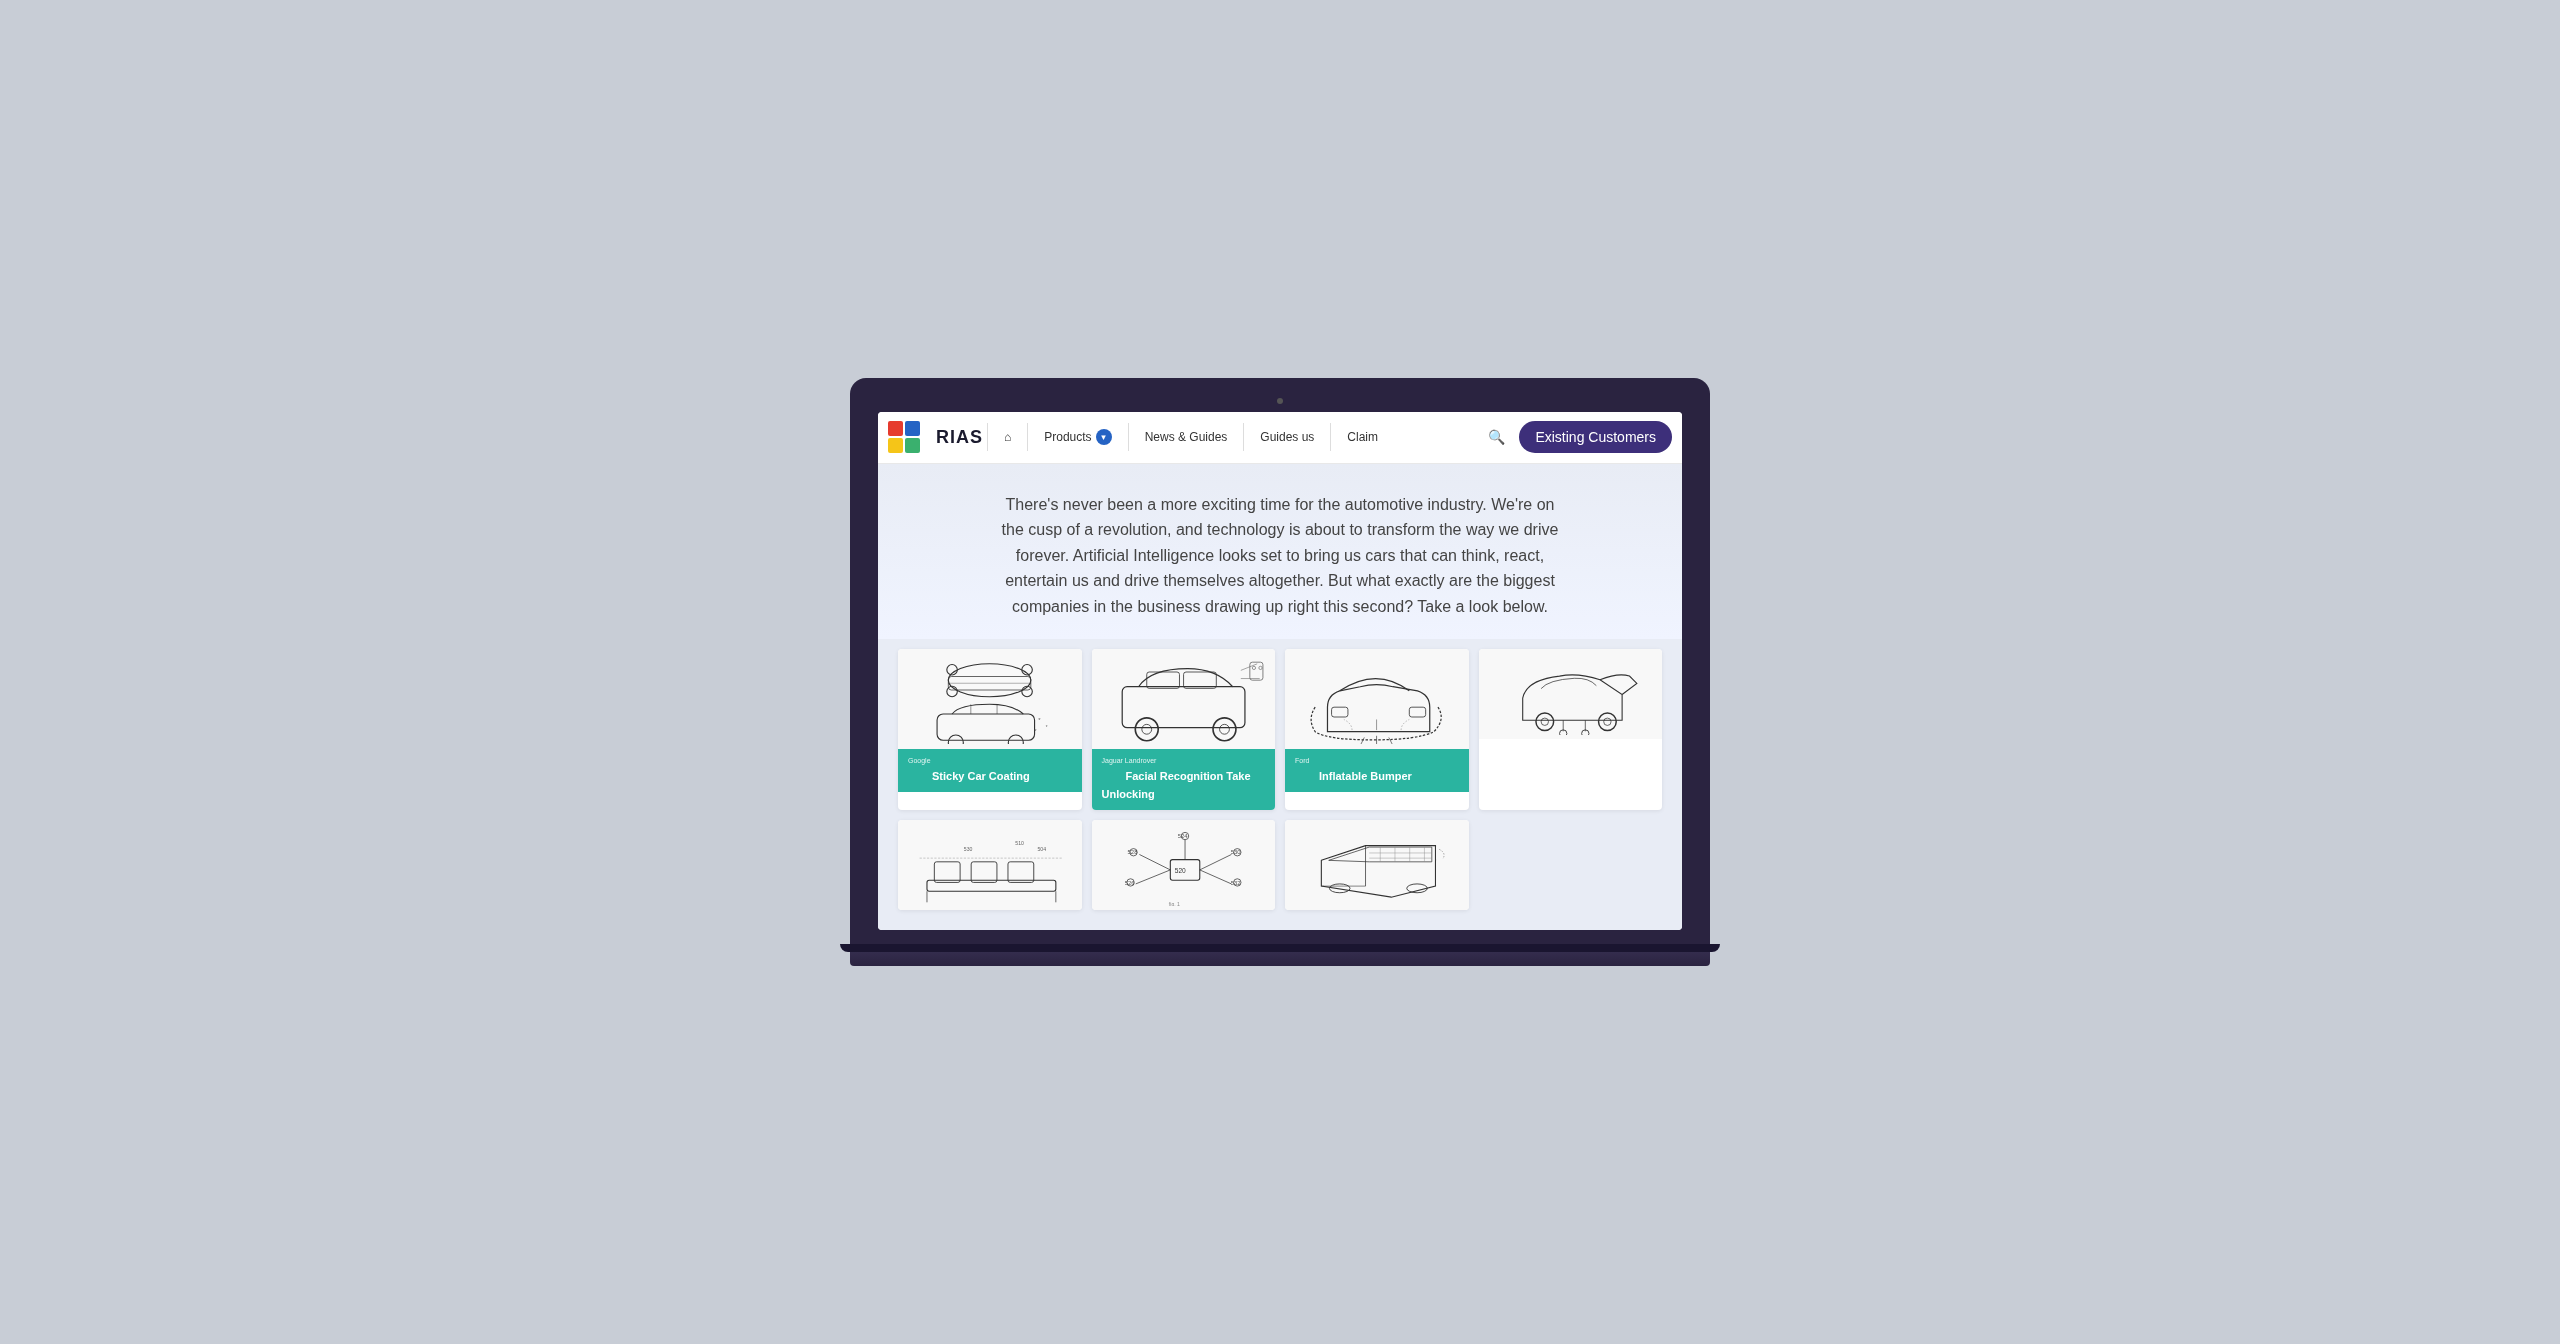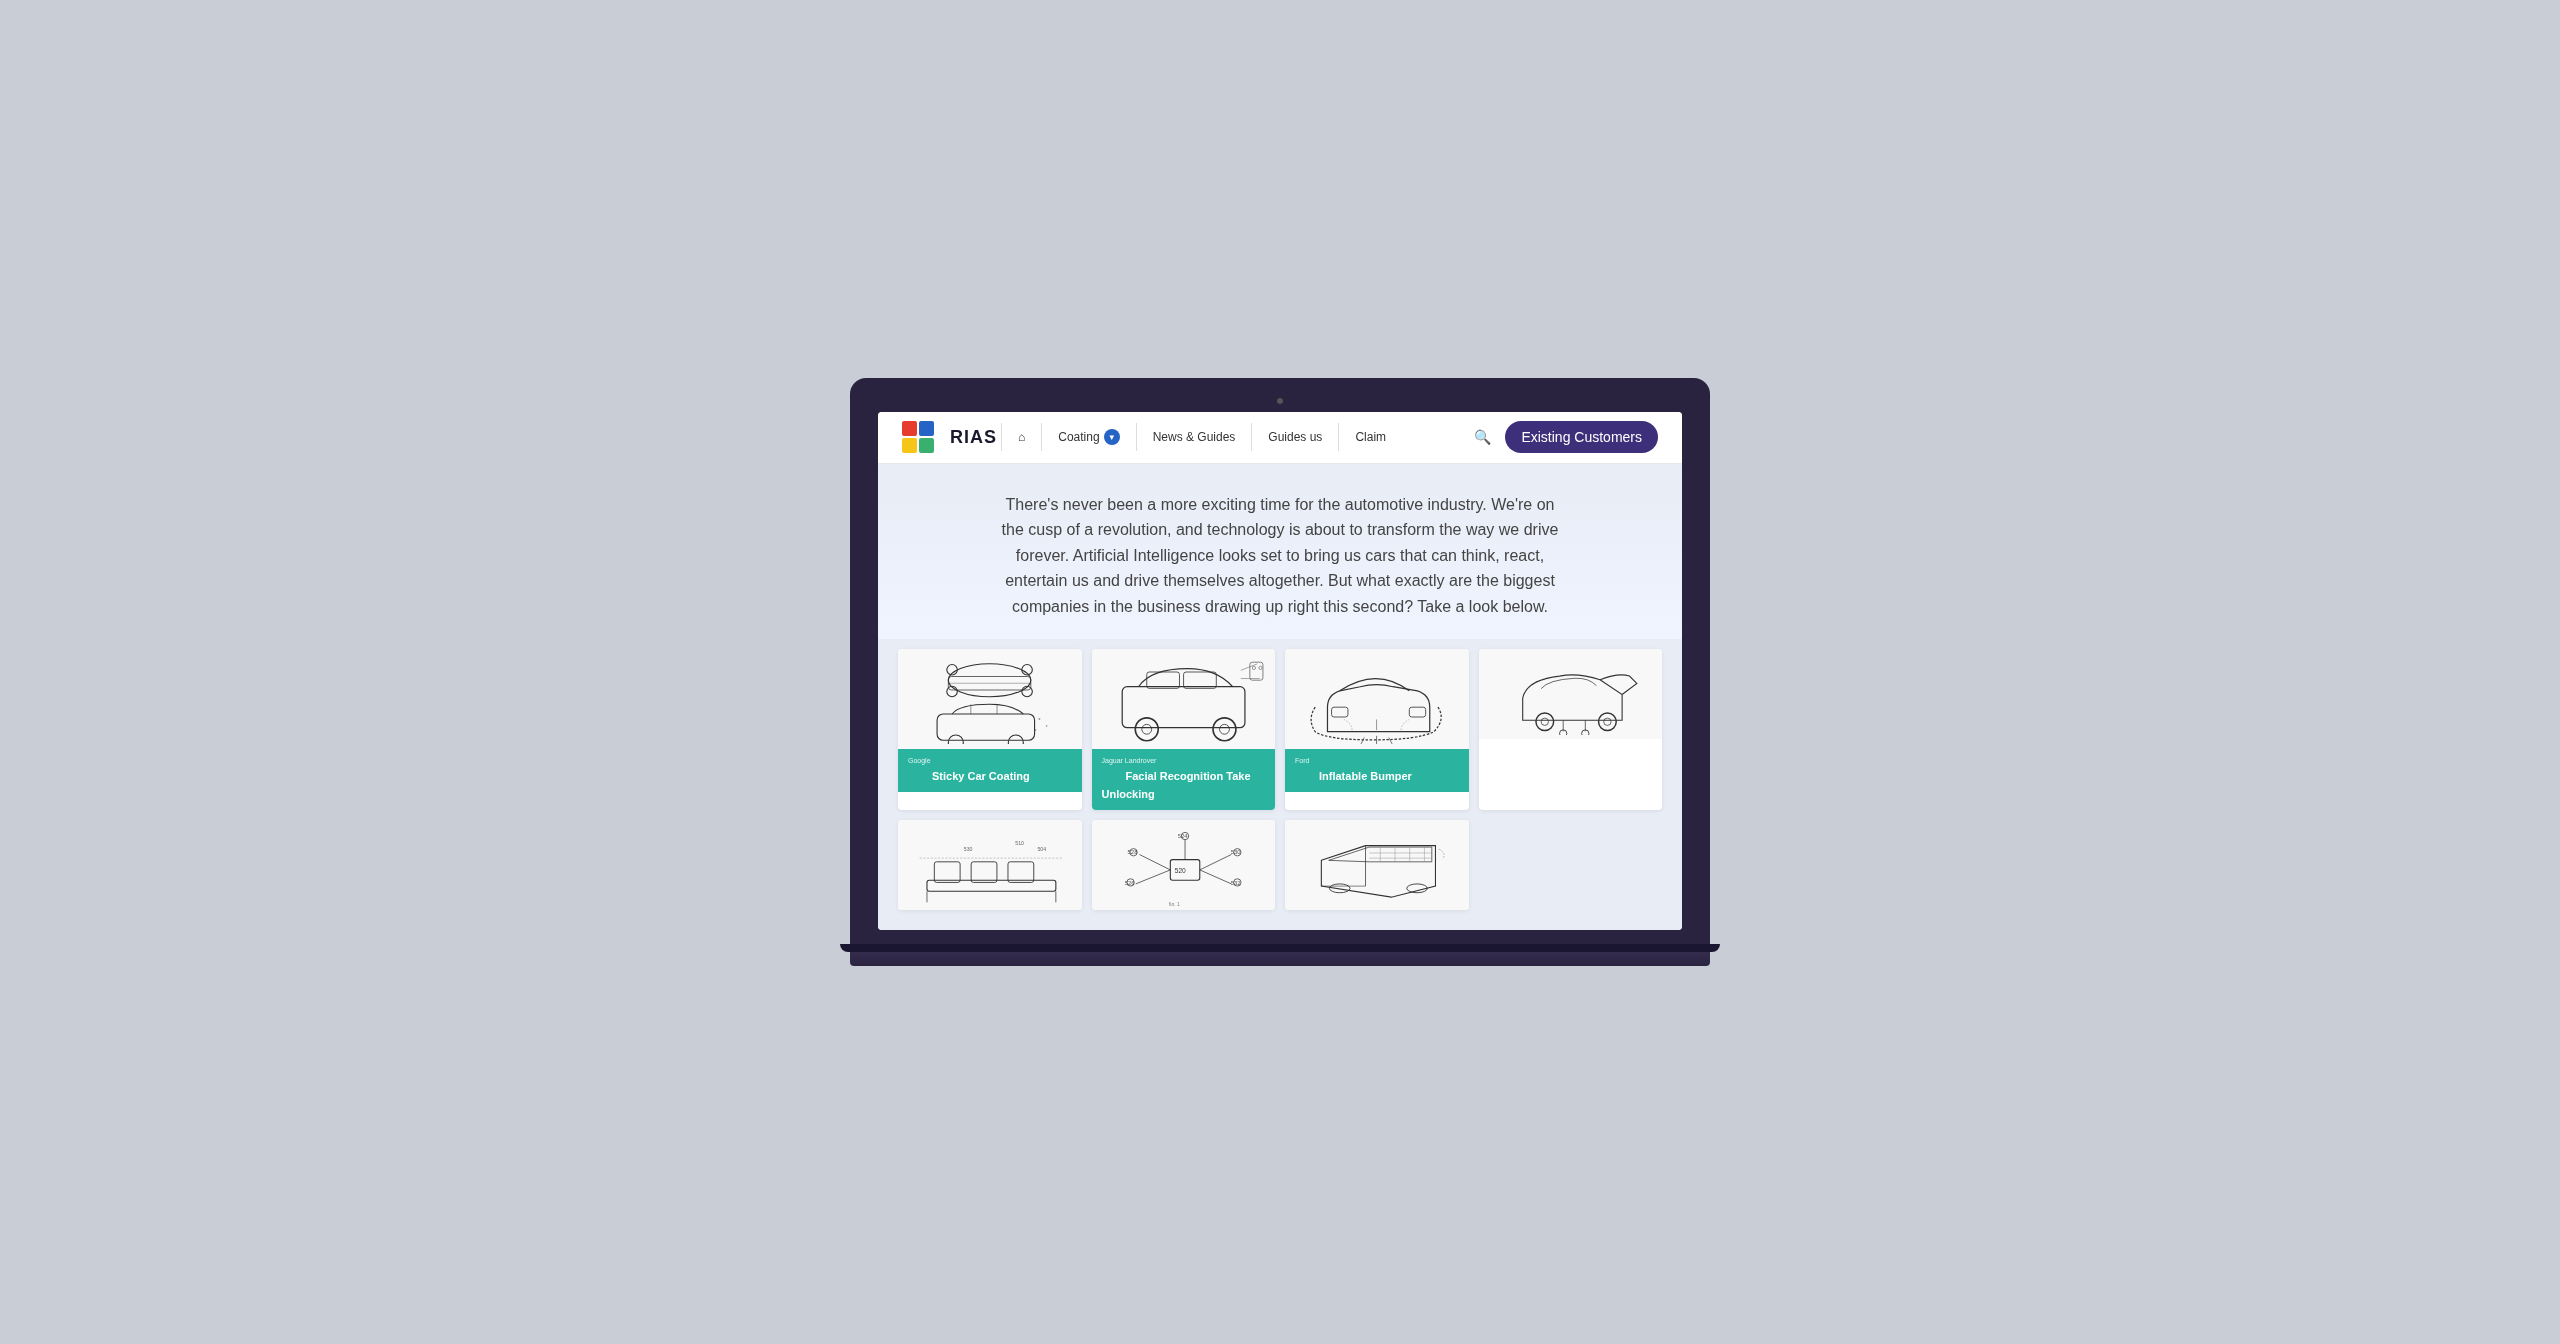--- a/index.html
+++ b/index.html
@@ -53,21 +53,21 @@
       background: #1a1530;
       border-radius: 0 0 12px 12px;
       margin: 0 -10px;
     }
 
     
     .nav {
       background: #fff;
       display: flex;
       align-items: center;
-      padding: 0 24px;
+      padding: 0 10px;
       height: 52px;
       border-bottom: 1px solid #e8e8e8;
       gap: 0;
     }
 
     .nav-logo {
       display: flex;
       gap: 2px;
       margin-right: 12px;
     }
@@ -241,21 +241,21 @@
           <div class="ls-yellow"></div>
           <div class="ls-green"></div>
         </div>
         <span class="logo-text">RIAS</span>
         <div class="nav-divider"></div>
         <div class="nav-item">
           <span>⌂</span>
         </div>
         <div class="nav-divider"></div>
         <div class="nav-item">
-          <span>Coating</span>
+          <span>Products</span>
           <span class="nav-products-badge">▾</span>
         </div>
         <div class="nav-divider"></div>
         <div class="nav-item">
           <span>News &amp; Guides</span>
         </div>
         <div class="nav-divider"></div>
         <div class="nav-item">
           <span>Guides us</span>
         </div>

